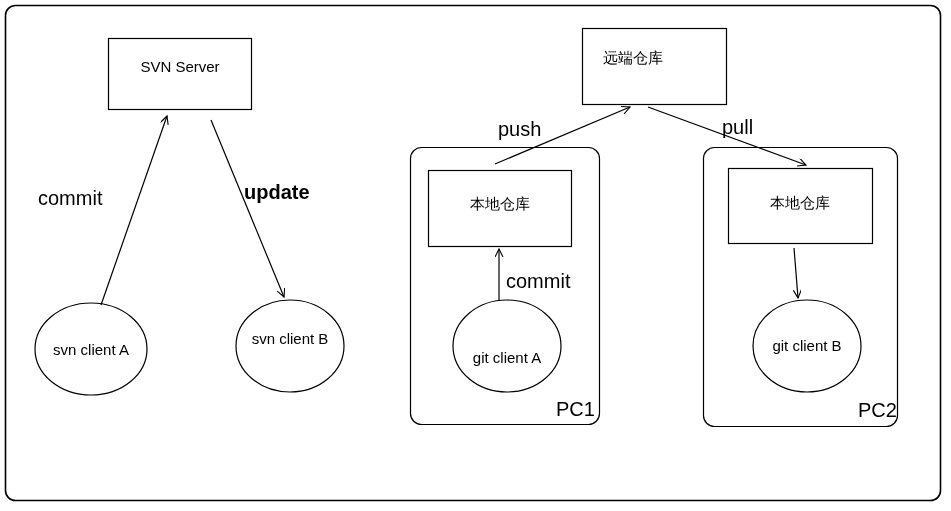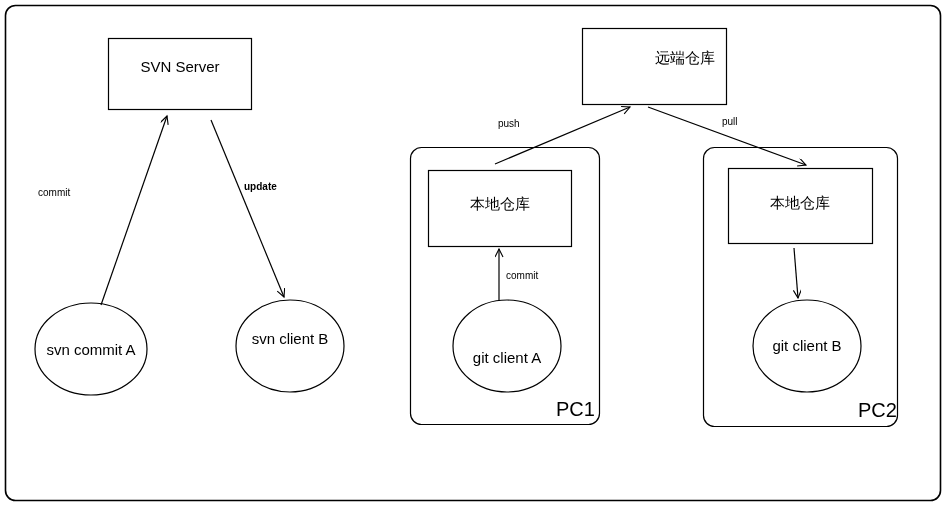--- a/index.html
+++ b/index.html
@@ -35,21 +35,21 @@
   .node-label {
     font-size: 15px;
     text-align: center;
   }
   .cjk-label {
     font-size: 15px;
     text-align: center;
     font-family: "DejaVu Sans", "Liberation Sans", sans-serif;
   }
   .edge-label {
-    font-size: 10px;
+    font-size: 20px;
   }
   .pc-label {
     font-size: 20px;
   }
   .caption {
     font-size: 17px;
     font-weight: bold;
     text-align: center;
     font-family: "DejaVu Sans", "Liberation Sans", sans-serif;
   }
@@ -99,29 +99,29 @@
 
     <line x1="794" y1="248" x2="798" y2="298" stroke="#000000" stroke-width="1.2" marker-end="url(#arrowOpen)"></line>
 
     <line x1="495" y1="164" x2="630" y2="107" stroke="#000000" stroke-width="1.2" marker-end="url(#arrowOpen)"></line>
 
     <line x1="648" y1="107" x2="806" y2="165" stroke="#000000" stroke-width="1.2" marker-end="url(#arrowOpen)"></line>
   </svg>
 
   <div class="lbl node-label center-x" style="left:180px; top:59px;">SVN Server</div>
 
-  <div class="lbl node-label center-x" style="left:91px; top:342px;">svn commit A</div>
+  <div class="lbl node-label center-x" style="left:91px; top:342px;">svn client A</div>
 
   <div class="lbl node-label center-x" style="left:290px; top:331px;">svn client B</div>
 
   <div class="lbl edge-label" style="left:38px; top:188px;">commit</div>
 
   <div class="lbl edge-label" style="left:244px; top:182px;font-weight:bold;">update</div>
 
-  <div class="lbl cjk-label center-x" style="left:685px; top:51px;">远端仓库</div>
+  <div class="lbl cjk-label center-x" style="left:633px; top:51px;">远端仓库</div>
 
   <div class="lbl edge-label" style="left:498px; top:119px;">push</div>
 
   <div class="lbl edge-label" style="left:722px; top:117px;">pull</div>
 
   <div class="lbl cjk-label center-x" style="left:500px; top:197px;">本地仓库</div>
 
   <div class="lbl edge-label" style="left:506px; top:271px;">commit</div>
 
   <div class="lbl node-label center-x" style="left:507px; top:350px;">git client A</div>

